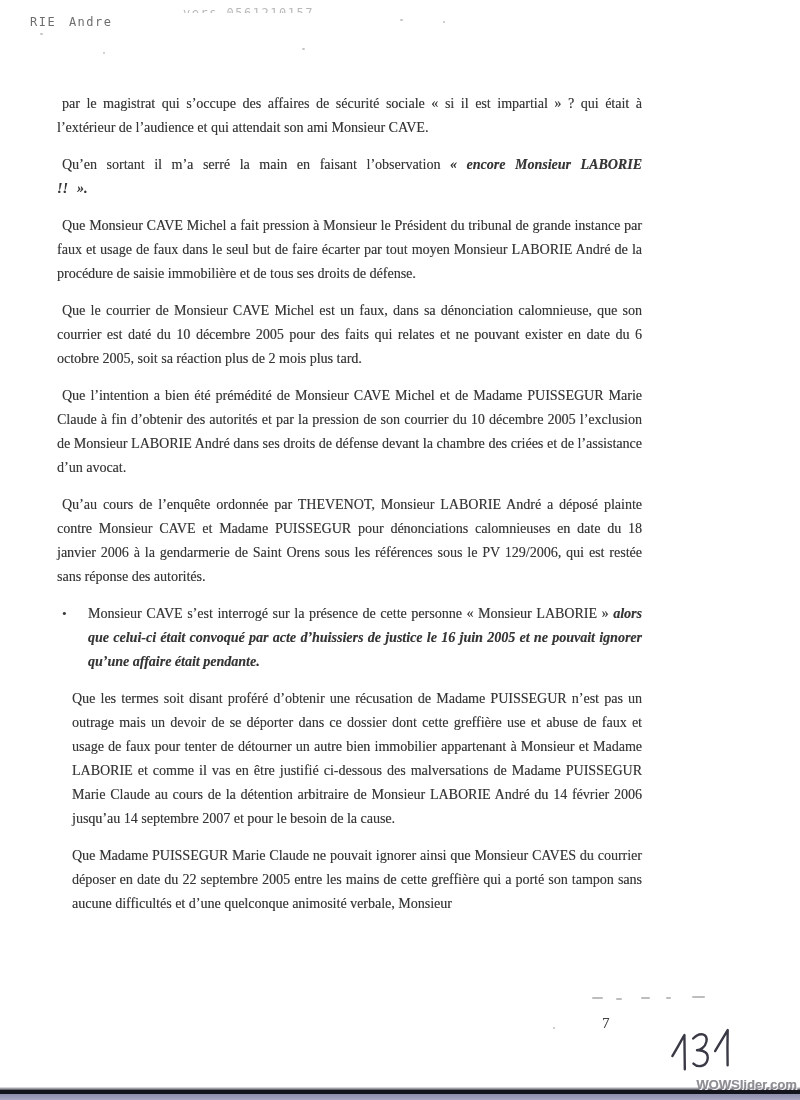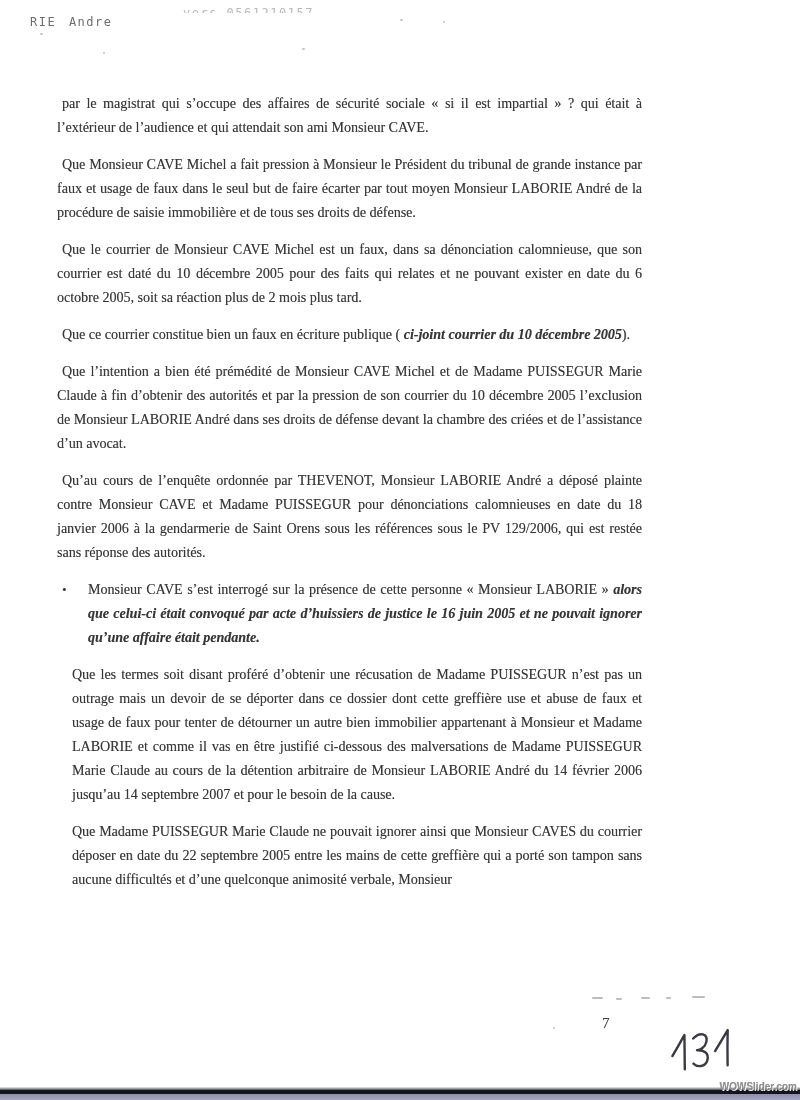--- a/index.html
+++ b/index.html
@@ -67,21 +67,21 @@
   }
   .handwritten-wrap svg { display: block; }
   .sr-text {
     position: absolute; width: 1px; height: 1px;
     overflow: hidden; clip-path: inset(50%); opacity: 0;
   }
 
   .watermark {
     position: absolute; right: 3px; bottom: 8px;
     font-family: "Liberation Sans", sans-serif;
-    font-size: 10px; font-weight: bold;
+    font-size: 13px; font-weight: bold;
     color: #8d8d93;
     text-shadow: 1px 1px 0 rgba(255,255,255,0.9), -0.4px -0.4px 0 rgba(80,80,80,0.35);
     z-index: 6;
     text-decoration: none;
   }
 
   
   .bottom-bar { position: absolute; left: 0; right: 0; bottom: 0; height: 13px; z-index: 4; }
   .bar-grad { height: 3px; background: linear-gradient(#f3f3f5, #4d4d58); }
   .bar-dark { height: 4px; background: #14141d; }
@@ -120,27 +120,27 @@
   <div class="speck sp6"></div>
   <div class="dash d1"></div>
   <div class="dash d2"></div>
   <div class="dash d3"></div>
   <div class="dash d4"></div>
   <div class="dash d5"></div>
 
   <div class="doc">
     <p><span>par le magistrat qui s’occupe des affaires de sécurité sociale « si il est impartial » ? qui était à l’extérieur de l’audience et qui attendait son ami Monsieur CAVE.</span></p>
 
+    <p class="stretch"><span>Qu’en sortant il m’a serré la main en faisant l’observation </span><span class="it">« encore Monsieur LABORIE !! ».</span></p>
 
     <p><span>Que Monsieur CAVE Michel a fait pression à Monsieur le Président du tribunal de grande instance par faux et usage de faux dans le seul but de faire écarter par tout moyen Monsieur LABORIE André de la procédure de saisie immobilière et de tous ses droits de défense.</span></p>
 
     <p><span>Que le courrier de Monsieur CAVE Michel est un faux, dans sa dénonciation calomnieuse, que son courrier est daté du 10 décembre 2005 pour des faits qui relates et ne pouvant exister en date du 6 octobre 2005, soit sa réaction plus de 2 mois plus tard.</span></p>
 
 
-    <p><span>Que ce courrier constitue bien un faux en écriture publique ( </span><span class="bi">ci-joint courrier du 10 décembre 2005</span><span>).</span></p>
 
     <p><span>Que l’intention a bien été prémédité de Monsieur CAVE Michel et de Madame PUISSEGUR Marie Claude à fin d’obtenir des autorités et par la pression de son courrier du 10 décembre 2005 l’exclusion de Monsieur LABORIE André dans ses droits de défense devant la chambre des criées et de l’assistance d’un avocat.</span></p>
 
     <p><span>Qu’au cours de l’enquête ordonnée par THEVENOT, Monsieur LABORIE André a déposé plainte contre Monsieur CAVE et Madame PUISSEGUR  pour dénonciations calomnieuses en date du 18 janvier 2006 à la gendarmerie de Saint Orens sous les références sous le PV 129/2006, qui est restée sans réponse des autorités.</span></p>
 
 
     <ul>
       <li><span class="bullet-dot">•</span><span>Monsieur CAVE s’est interrogé sur la présence de cette personne «  Monsieur LABORIE » </span><span class="it">alors que celui-ci était convoqué par acte d’huissiers de justice le 16 juin 2005 et ne pouvait ignorer qu’une affaire était pendante.</span></li>
     </ul>
 

